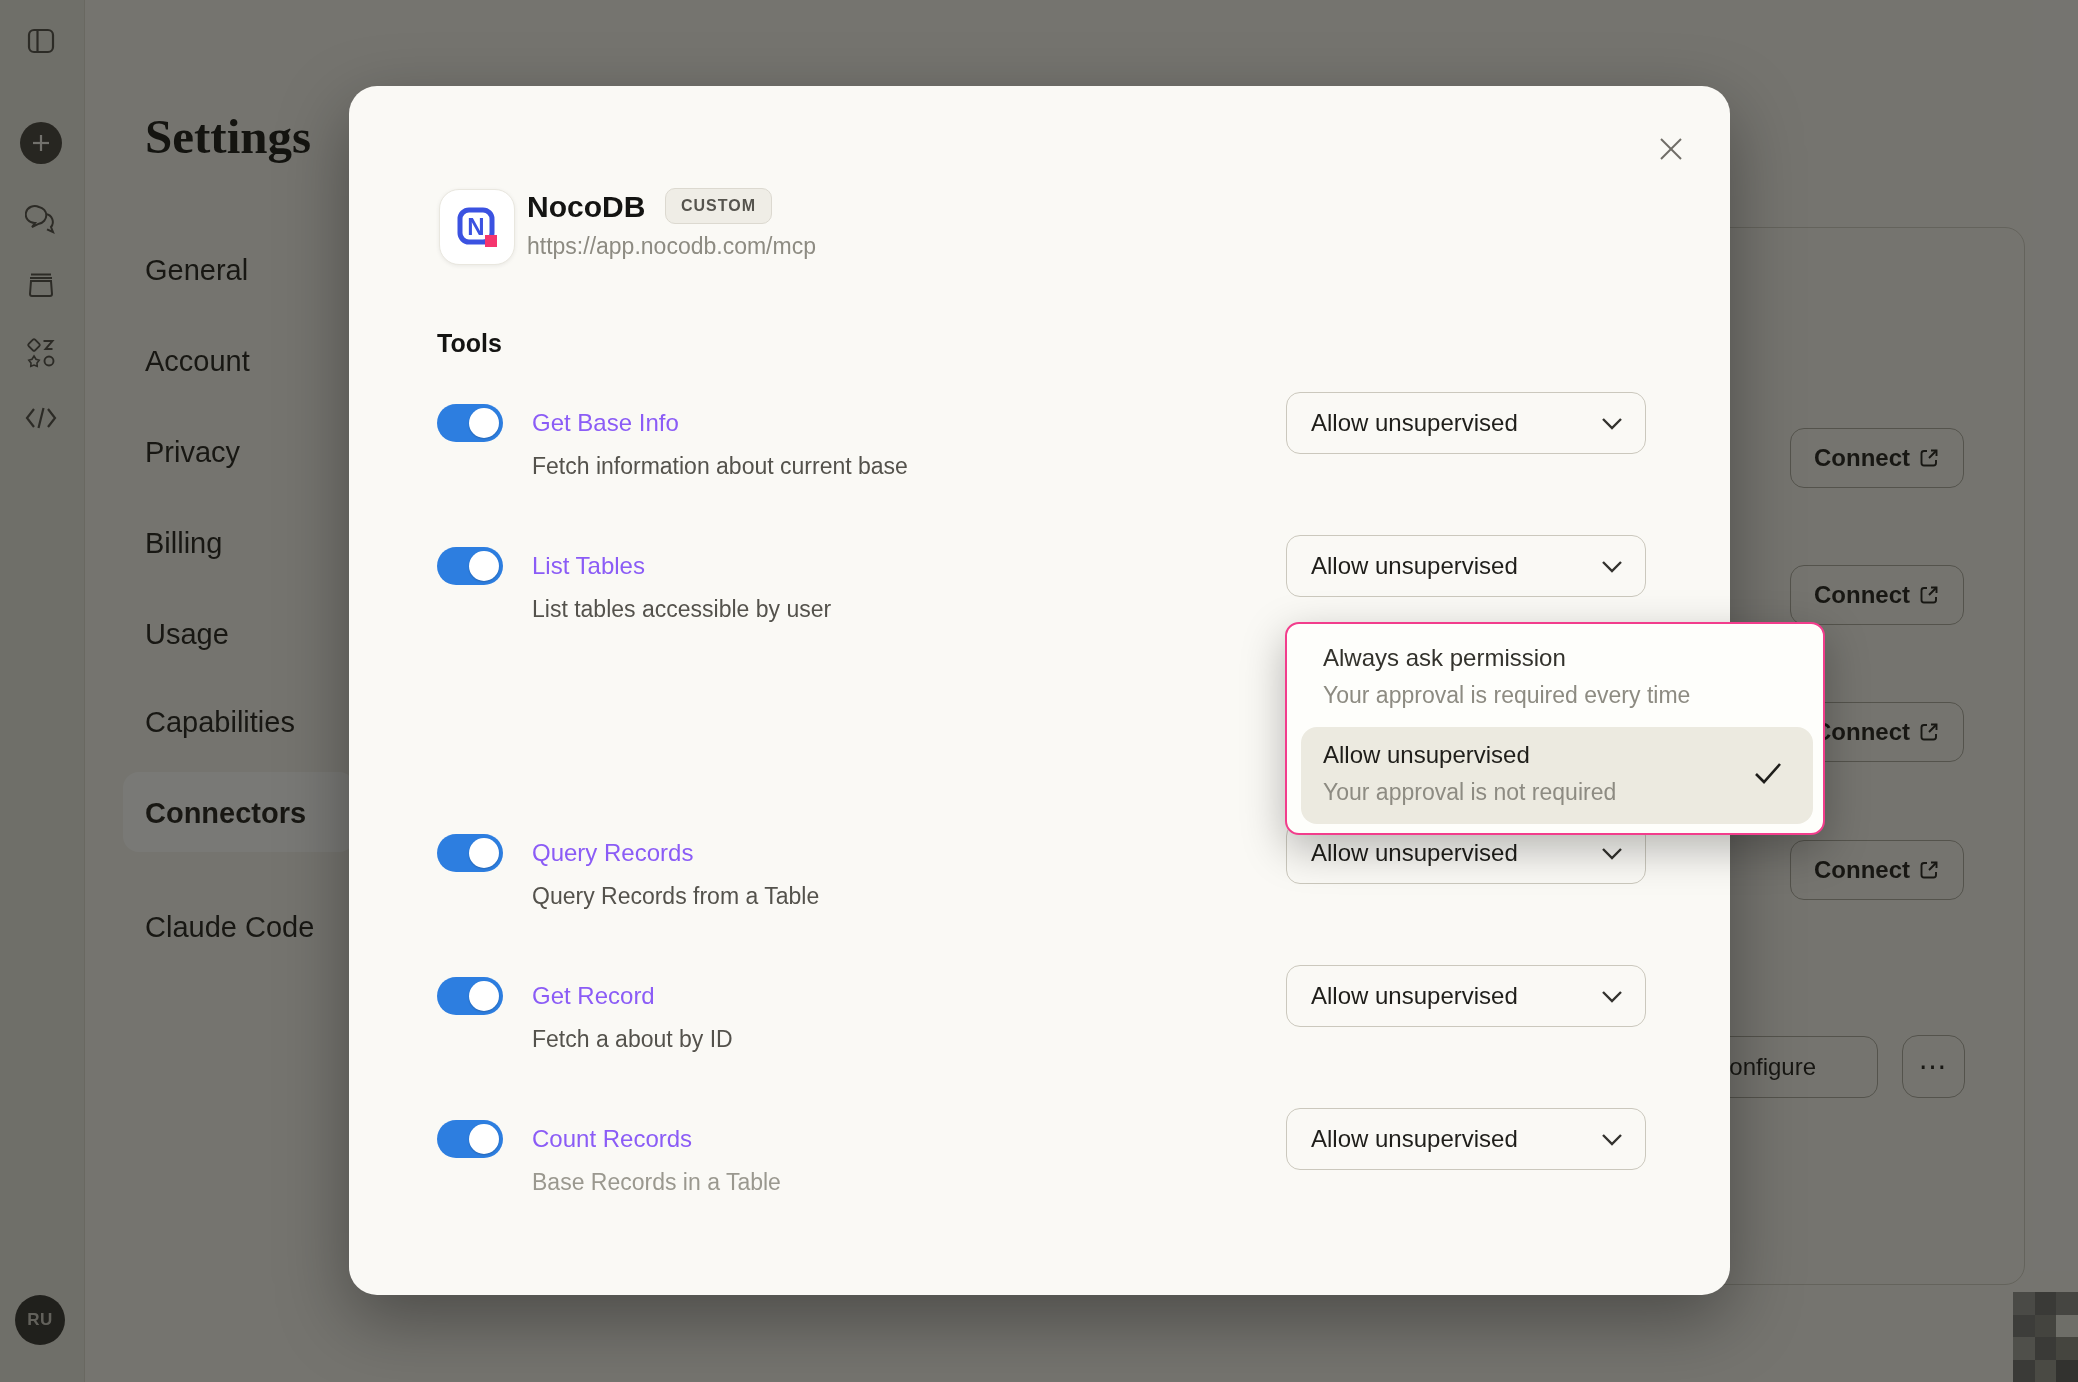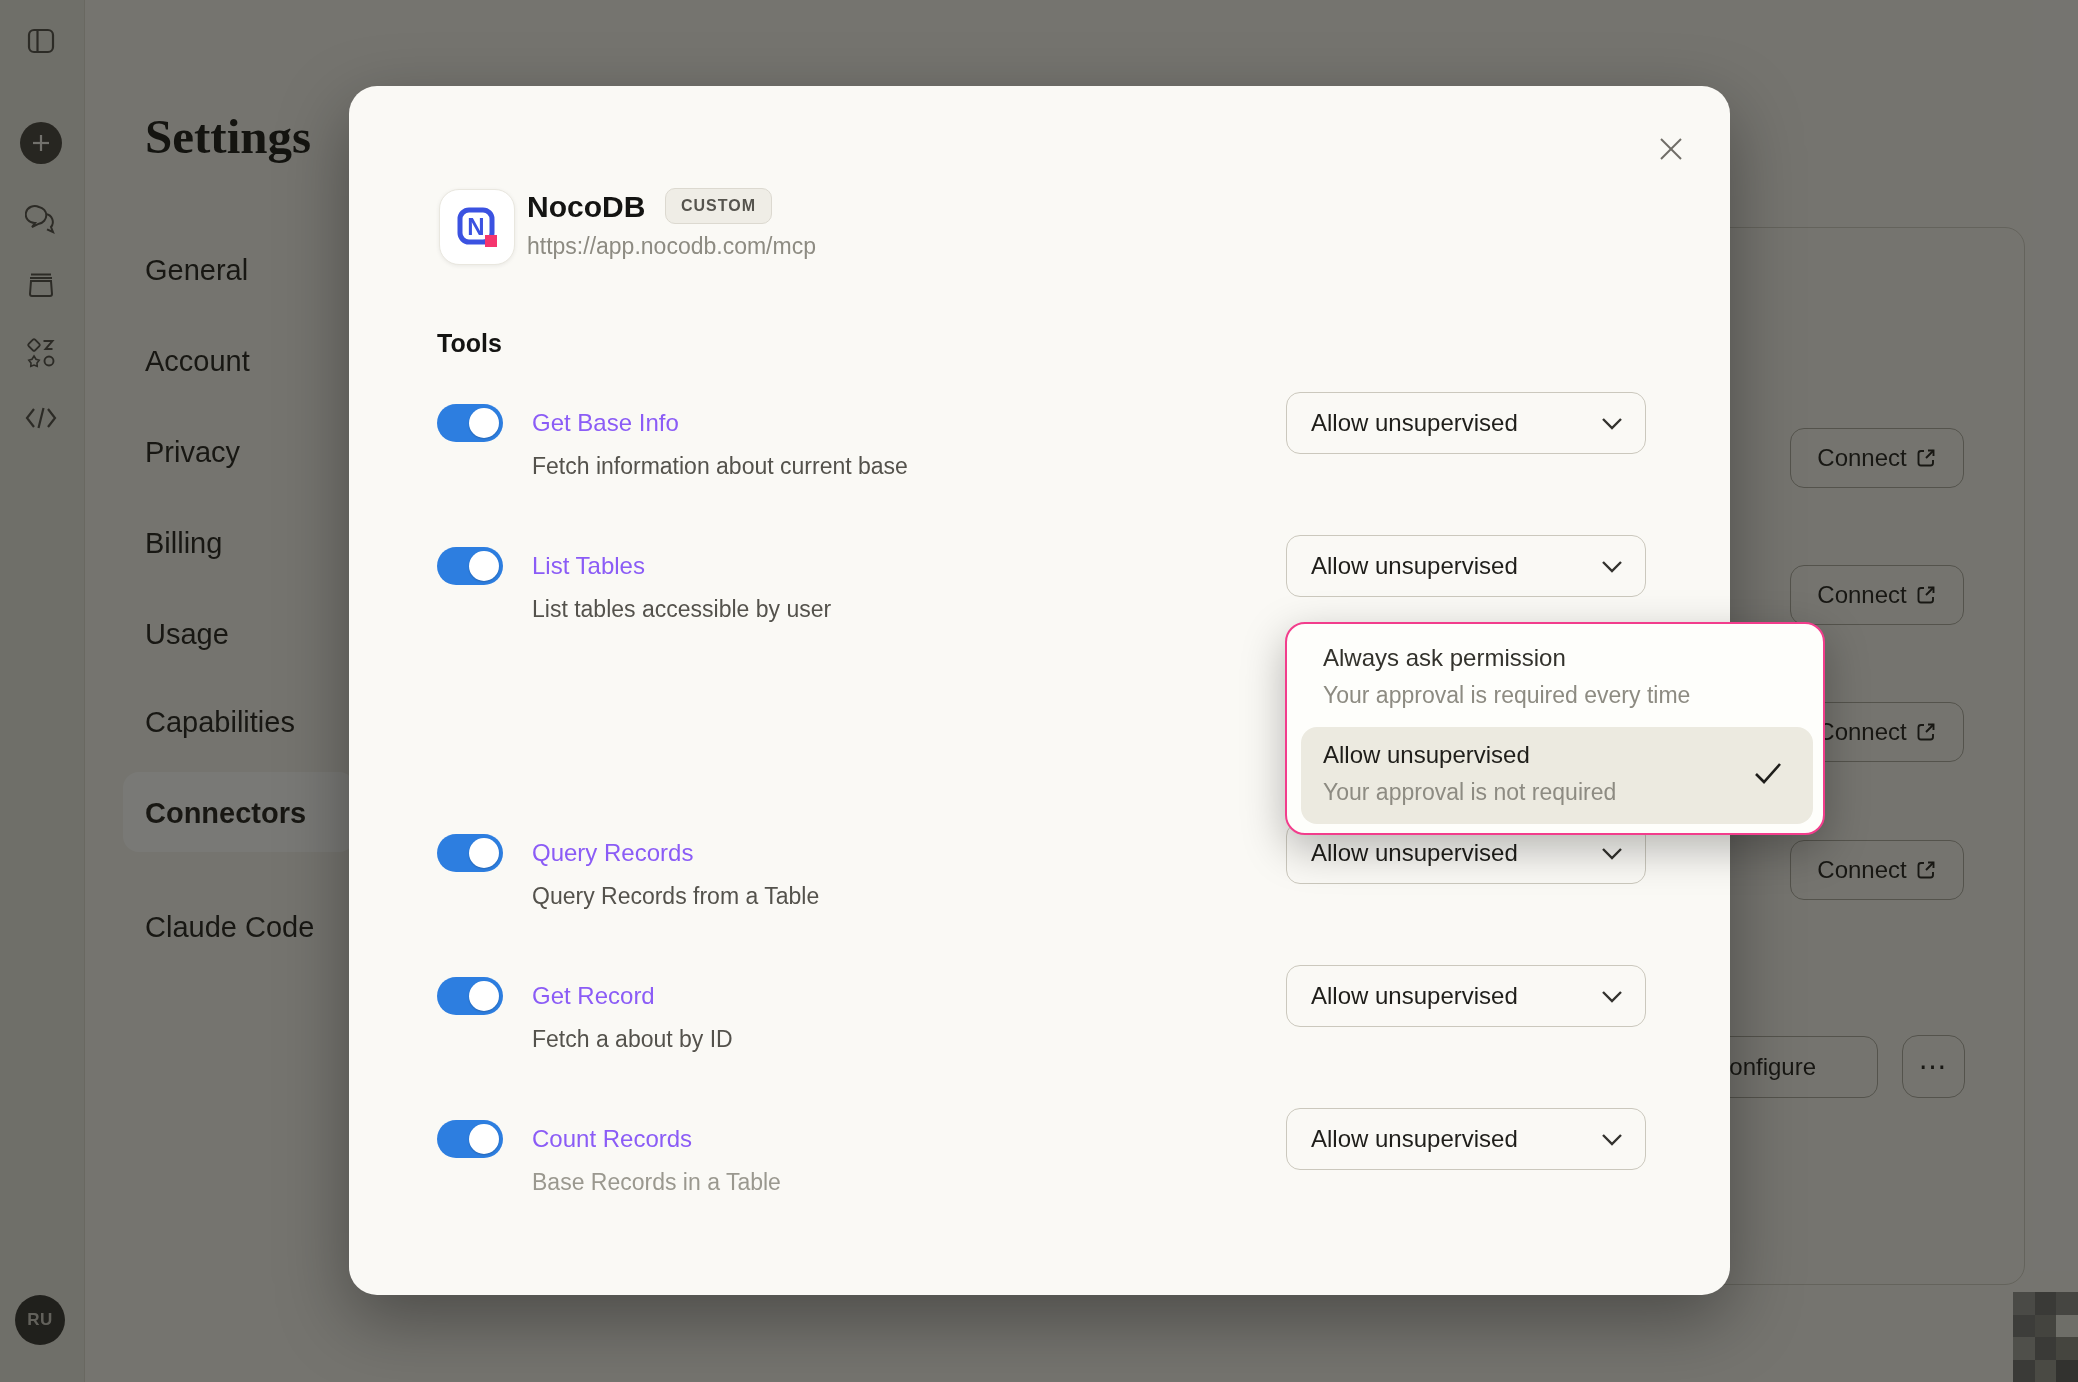--- a/index.html
+++ b/index.html
@@ -14,21 +14,21 @@
   .avatar { position:absolute; left:15px; top:1295px; width:50px; height:50px; border-radius:50%; background:#34332F; color:#C9C7BE; display:flex; align-items:center; justify-content:center; font-size:17px; font-weight:bold; letter-spacing:.5px;text-align:center; }
 
   
   .page-title { position:absolute; left:145px; top:108px; font-family:"Liberation Serif", serif; font-size:49px; font-weight:600; color:#181713; }
   .nav-item { position:absolute; left:145px; height:44px; line-height:44px; font-size:29px; color:#201F1A; cursor:pointer; white-space:nowrap; }
   .nav-item.active { font-weight:bold; }
   .nav-pill { position:absolute; left:123px; top:772px; width:232px; height:80px; border-radius:16px; background:#FDFDFA; }
 
   
   .bg-card { position:absolute; left:1100px; top:227px; width:925px; height:1058px; border:1.5px solid #CDCABF; border-radius:20px; }
-  .connect-btn { position:absolute; left:1790px; width:174px; height:60px; border:1.5px solid #A9A69B; border-radius:14px; display:flex; align-items:center; justify-content:center; gap:8px; font-size:24px; font-weight:400; color:#201F1B; background:transparent; cursor:pointer; }
+  .connect-btn { position:absolute; left:1790px; width:174px; height:60px; border:1.5px solid #A9A69B; border-radius:14px; display:flex; align-items:center; justify-content:center; gap:8px; font-size:24px; font-weight:700; color:#201F1B; background:transparent; cursor:pointer; }
   .configure-btn { position:absolute; left:1650px; top:1036px; width:228px; height:62px; border:1.5px solid #A9A69B; border-radius:14px; display:flex; align-items:center; justify-content:center; font-size:24px; color:#201F1B; cursor:pointer; }
   .more-btn { position:absolute; left:1902px; top:1035px; width:63px; height:63px; border:1.5px solid #A9A69B; border-radius:16px; display:flex; align-items:center; justify-content:center; font-size:28px; letter-spacing:2px; color:#201F1B; cursor:pointer; }
 
   
   .overlay { position:absolute; inset:0; background:rgba(18,17,15,0.56); z-index:50; }
 
   
   .checker { position:absolute; left:2013px; top:1292px; width:65px; height:90px; z-index:60; display:grid; grid-template-columns:repeat(3,1fr); grid-template-rows:repeat(4,1fr); }
 
   
@@ -43,21 +43,21 @@
   .tool-row { position:absolute; left:88px; width:1205px; height:100px; }
   .toggle { position:absolute; left:0; top:21px; width:66px; height:38px; border-radius:19px; background:#2D7EE0; cursor:pointer; }
   .toggle .knob { position:absolute; right:4px; top:4px; width:30px; height:30px; border-radius:50%; background:#FFFFFF; box-shadow:0 1px 2px rgba(0,0,0,0.2); }
   .tool-title { position:absolute; left:95px; top:23px; font-size:24px; font-weight:400; color:#8b5cf6; line-height:34px; }
   .tool-desc { position:absolute; left:95px; top:67px; font-size:23px; color:#54524C; line-height:32px; }
   .tool-row:last-child .tool-desc { color:#9A988F; }
   .perm-select { position:absolute; left:849px; top:9px; width:360px; height:62px; border:1.3px solid #CBC8BD; border-radius:14px; display:flex; align-items:center; padding:0 22px 0 24px; cursor:pointer; background:transparent; }
   .perm-select .lbl { flex:1; font-size:24px; color:#1F1E1A; }
 
   
-  .popup { position:absolute; left:1285px; top:622px; width:540px; height:213px; background:#FEFEFB; border:2.5px solid #F23D8C; border-radius:20px; box-shadow:0 14px 44px rgba(0,0,0,0.28); z-index:300; }
+  .popup { position:absolute; left:1285px; top:622px; width:540px; height:213px; background:#FEFEFB; border:2.5px solid #F23D8C; border-radius:14px; box-shadow:0 14px 44px rgba(0,0,0,0.28); z-index:300; }
   .opt { position:absolute; left:14px; width:512px; cursor:pointer; }
   .opt-ask { top:9px; height:92px; }
   .opt-allow { top:103px; height:97px; background:#ECEAE0; border-radius:16px; }
   .opt .t { position:absolute; left:22px; top:9px; font-size:24px; color:#33322C; line-height:32px; }
   .opt .s { position:absolute; left:22px; top:46px; font-size:23px; color:#8D8B82; line-height:32px; }
   .opt-allow .t { top:12px; color:#1F1E1A; }
   .opt-allow .s { top:49px; }
   .opt .chk { position:absolute; right:30px; top:34px; }
 
   svg { display:block; }

